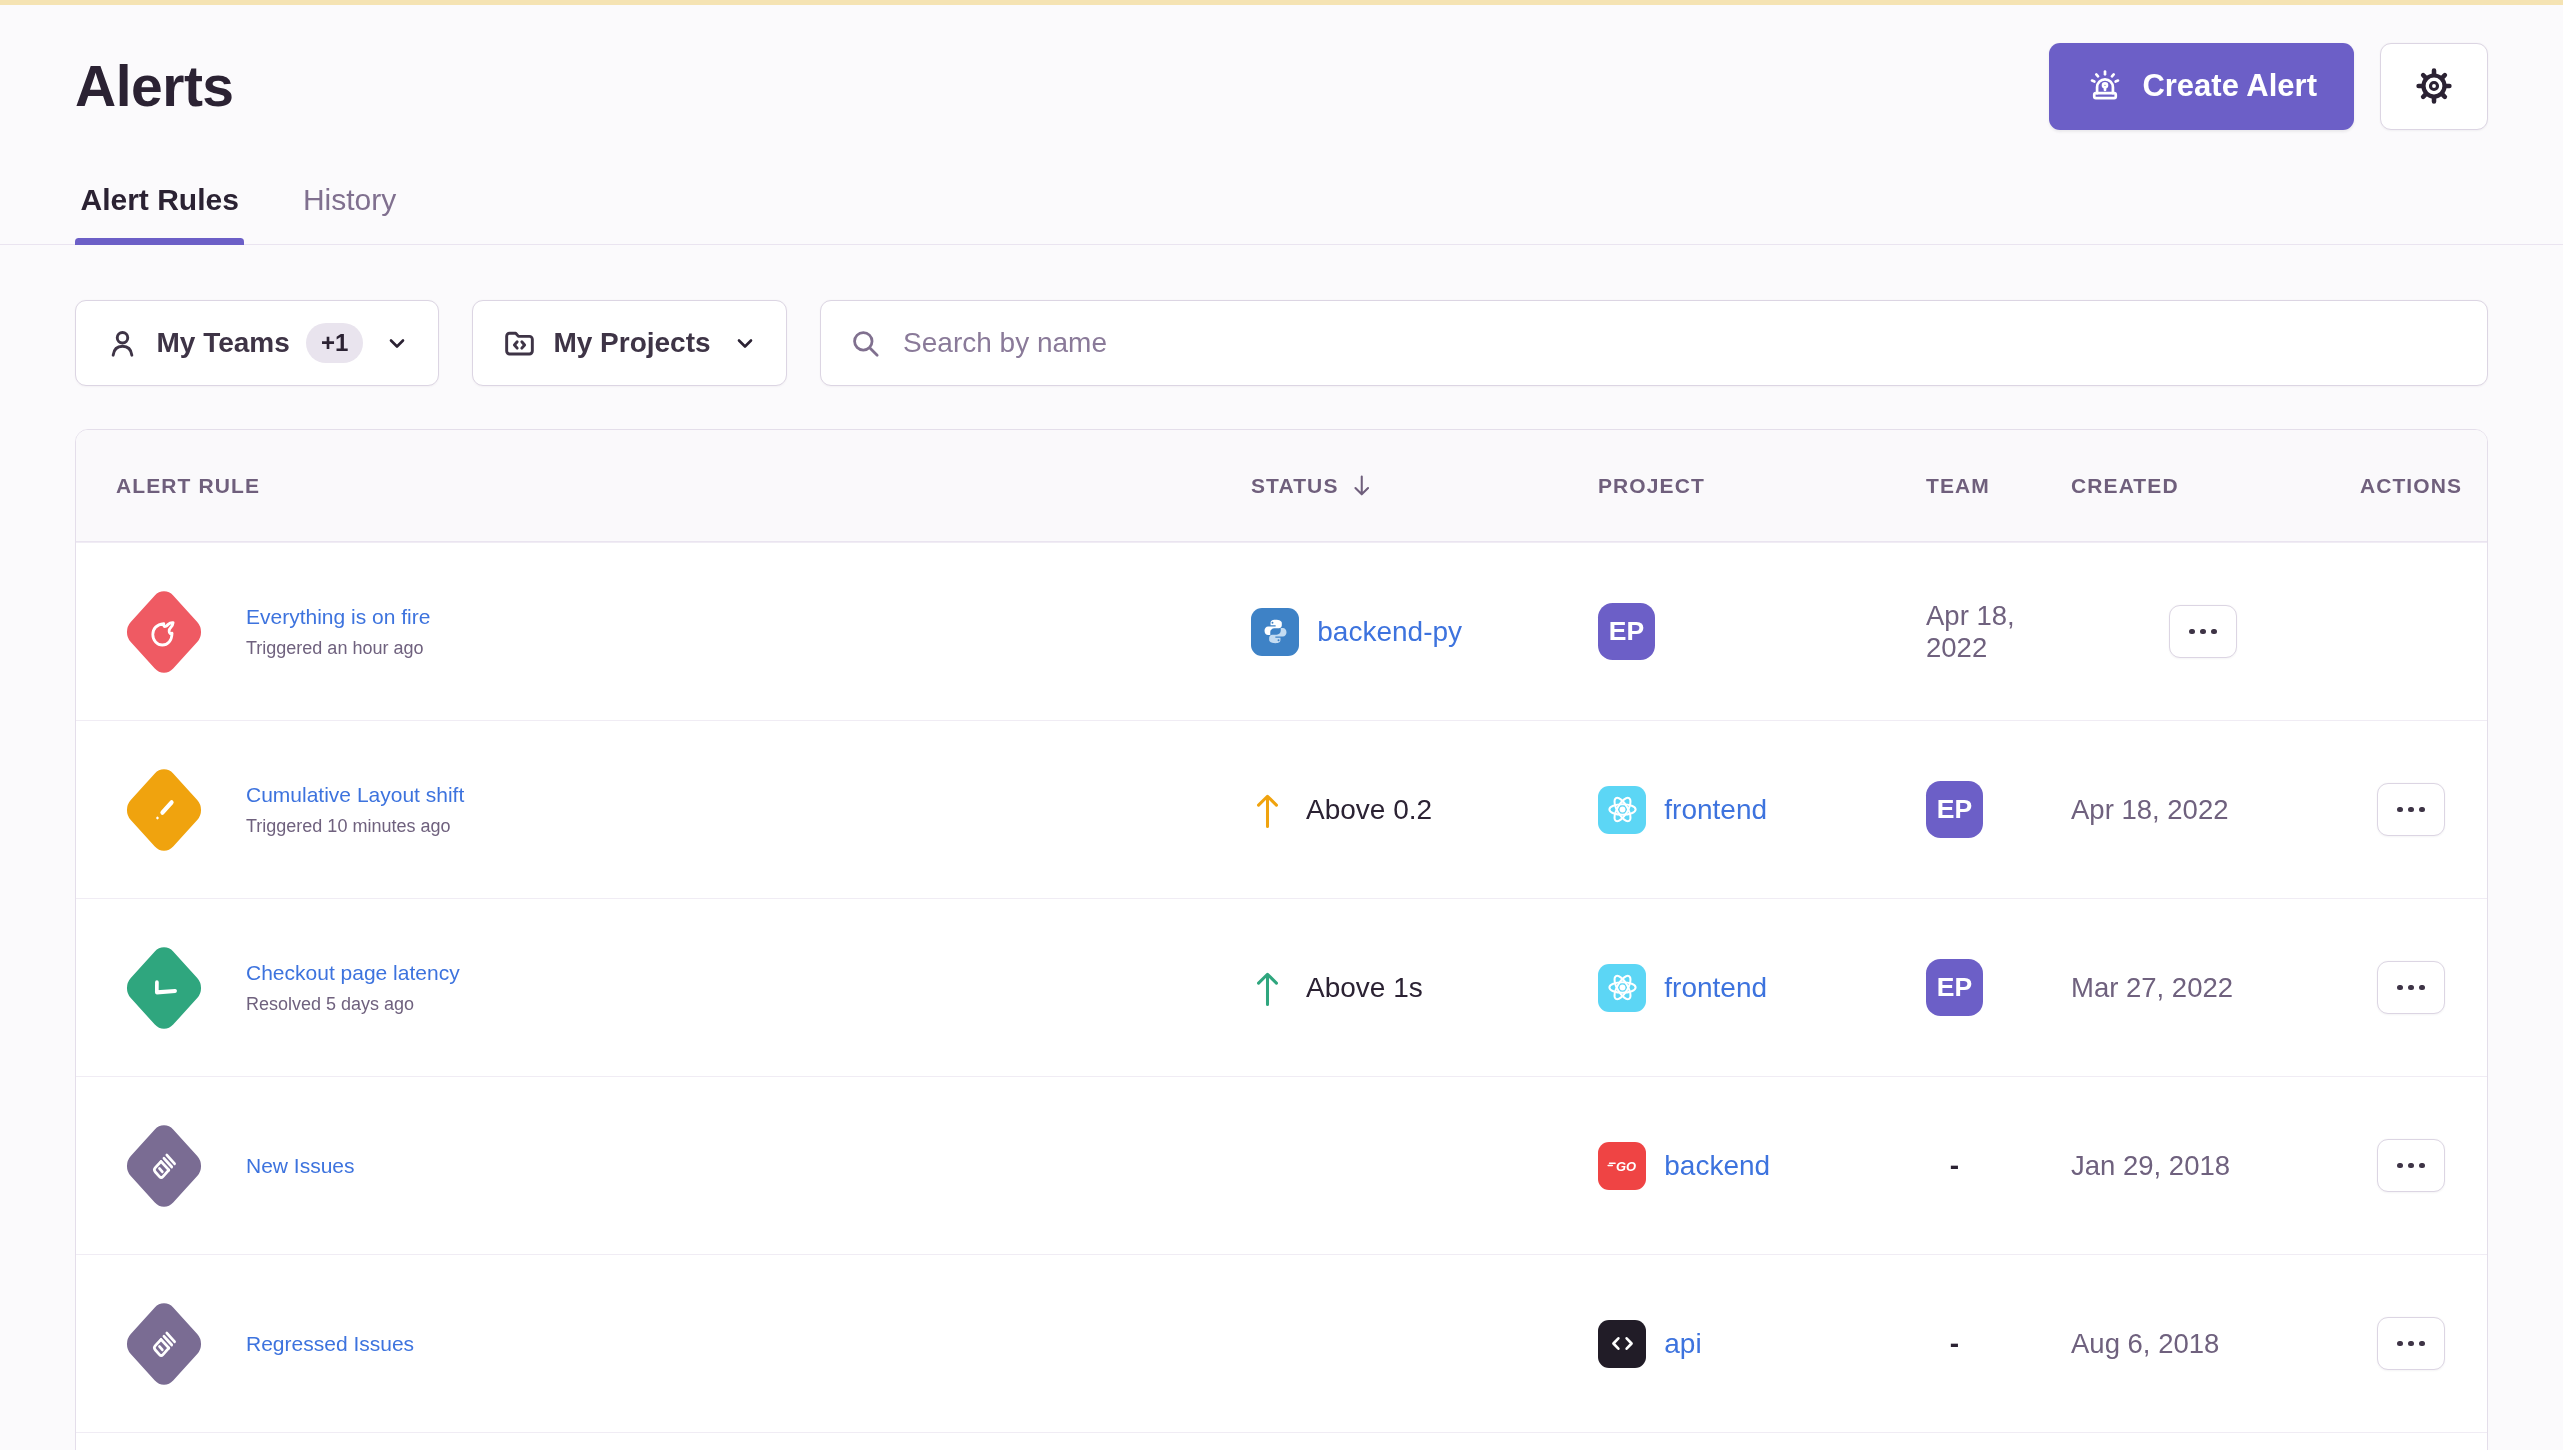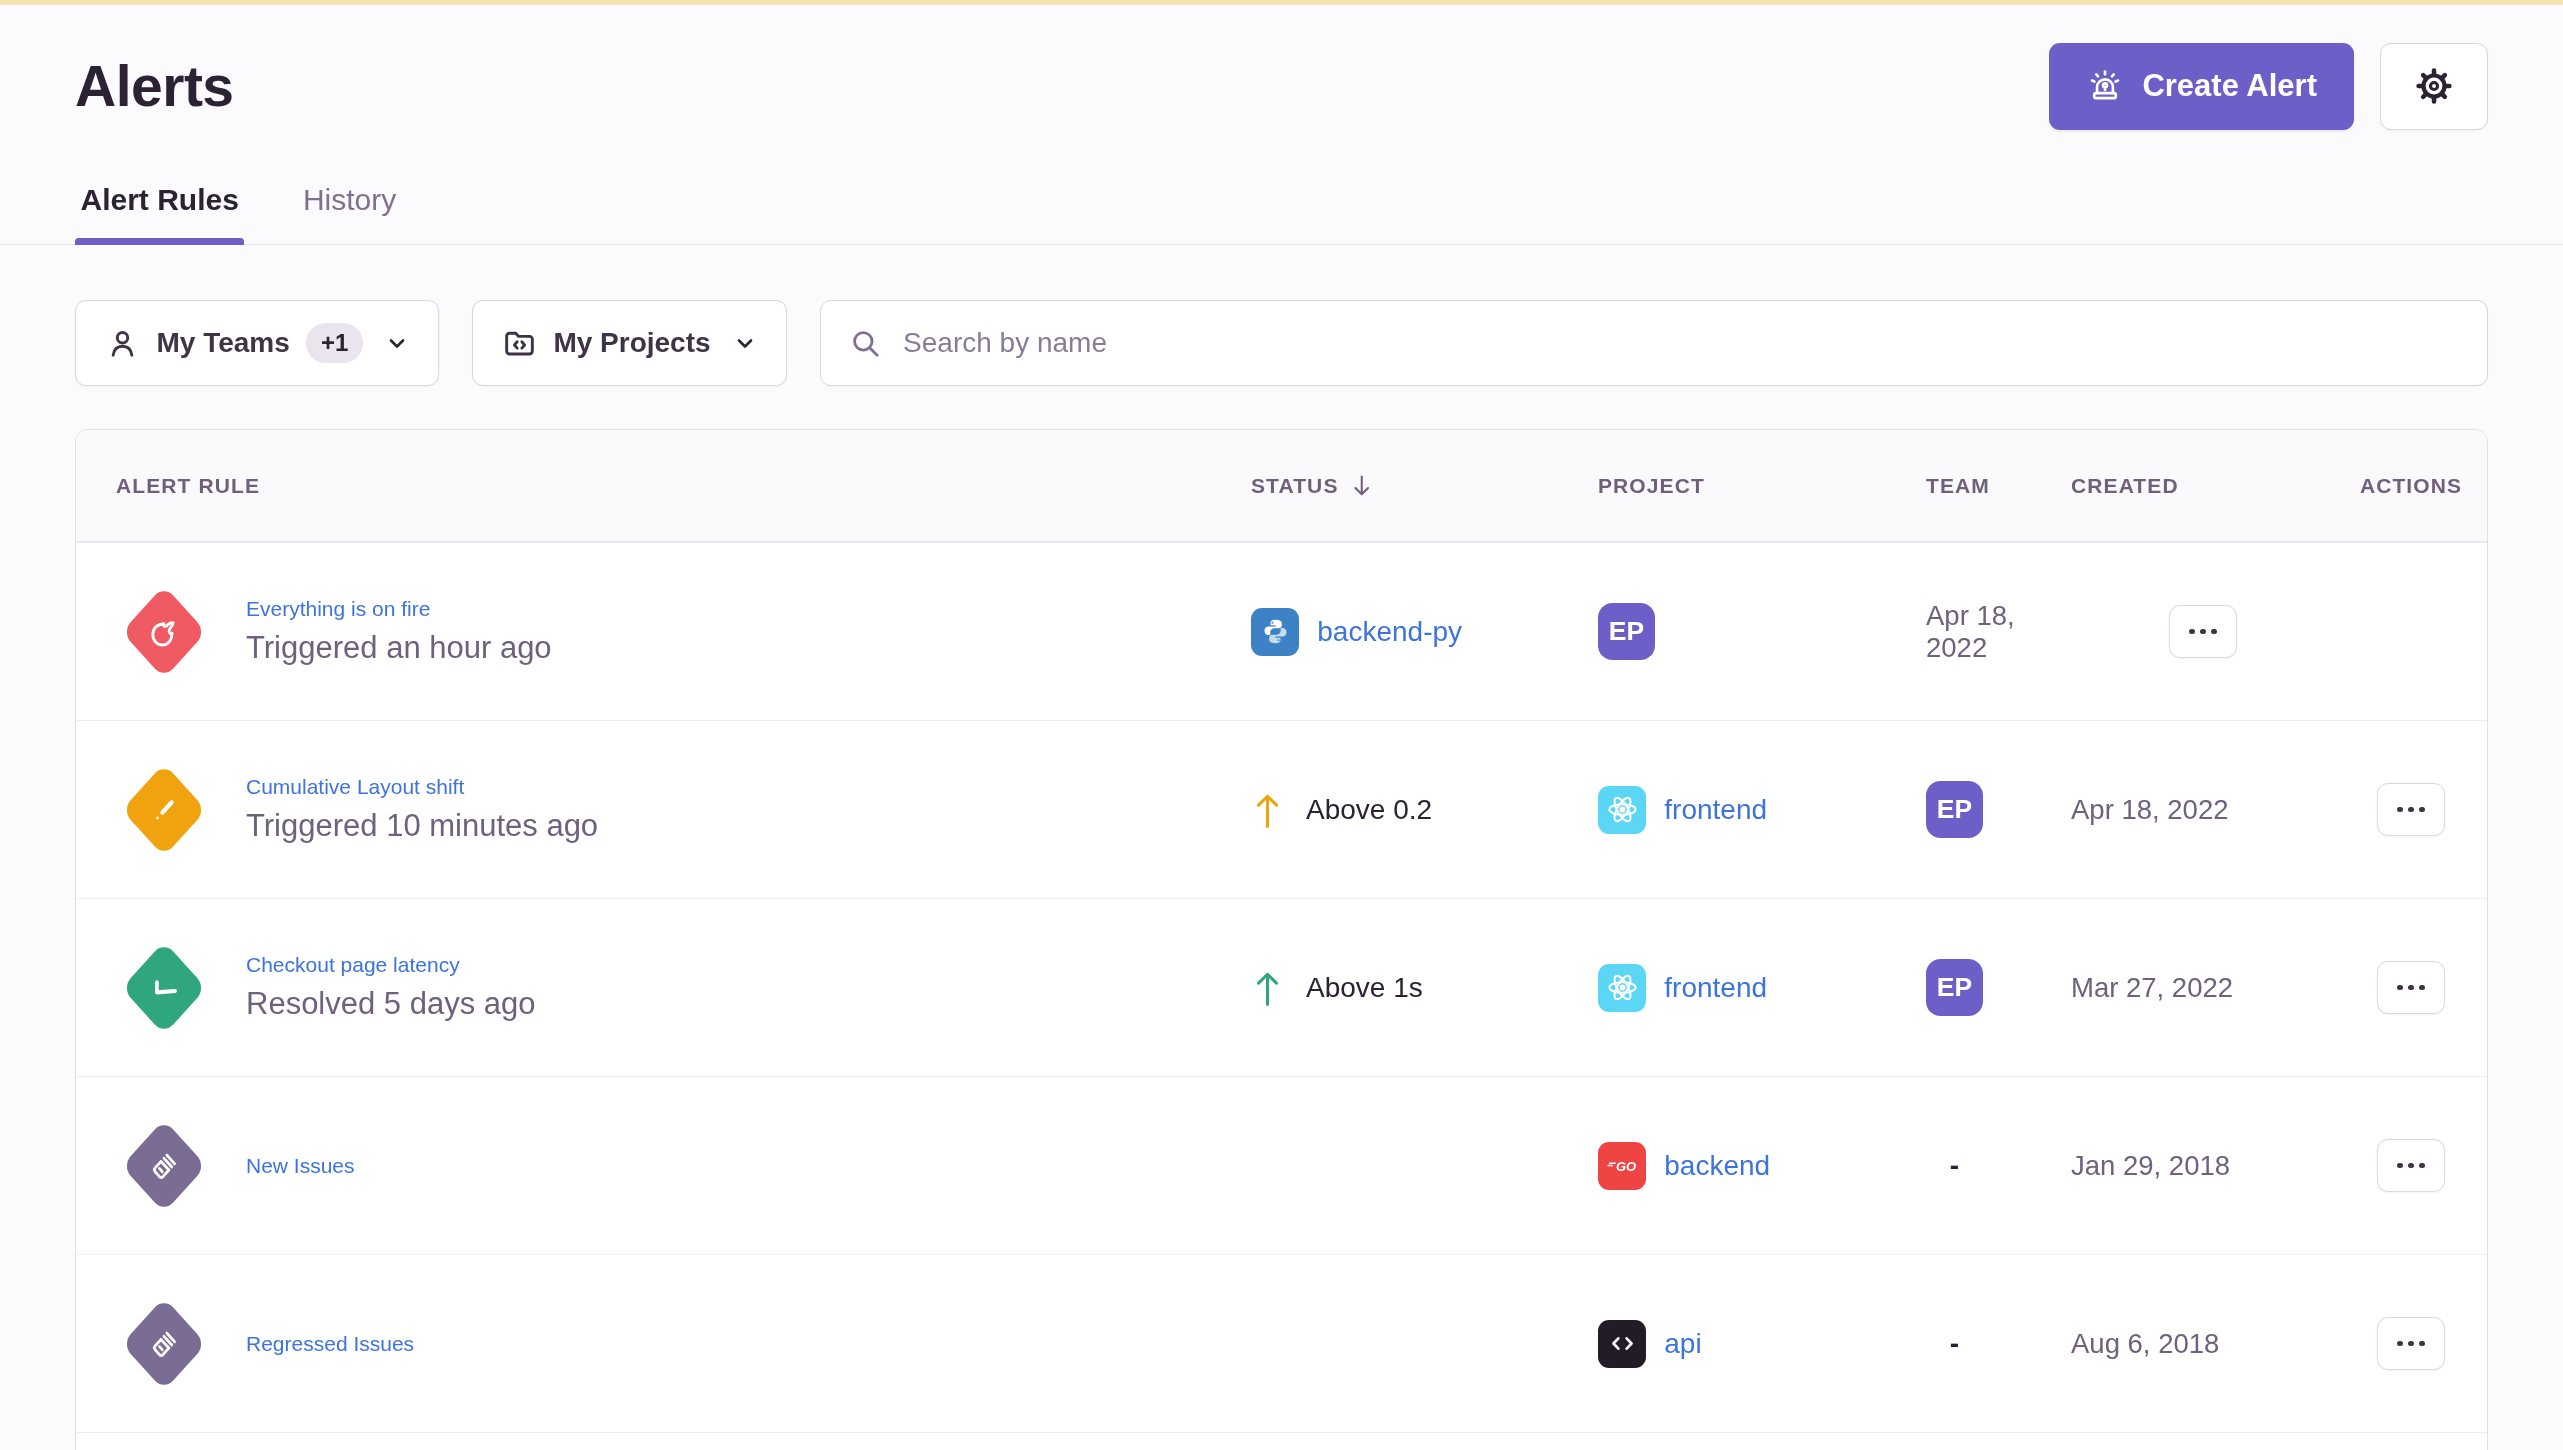--- a/index.html
+++ b/index.html
@@ -99,21 +99,21 @@
     width:60px; height:60px; border-radius:13px;
     transform:scaleY(1.1) rotate(45deg);
     display:flex; align-items:center; justify-content:center;
   }
   .d-critical { background:#EF5A63; }
   .d-warning  { background:#F0A30E; }
   .d-resolved { background:#2FA67E; }
   .d-issue    { background:#7A6C93; }
   .rule-text { margin-left:35px; }
   .rule-name { font-size:21px; color:#3D73DE; cursor:pointer; }
-  .rule-activity { font-size:31px; color:#6F617E; margin-top:9.2px; }
+  .rule-activity { font-size:18px; color:#6F617E; margin-top:9.2px; }
   .rule-activity:empty { display:none; }
 
   
   .status-text { font-size:28px; color:#2B2233; margin-left:22px; }
 
   
   .proj-icon {
     width:48px; height:48px; border-radius:11px; flex:0 0 48px;
     display:flex; align-items:center; justify-content:center;
   }

